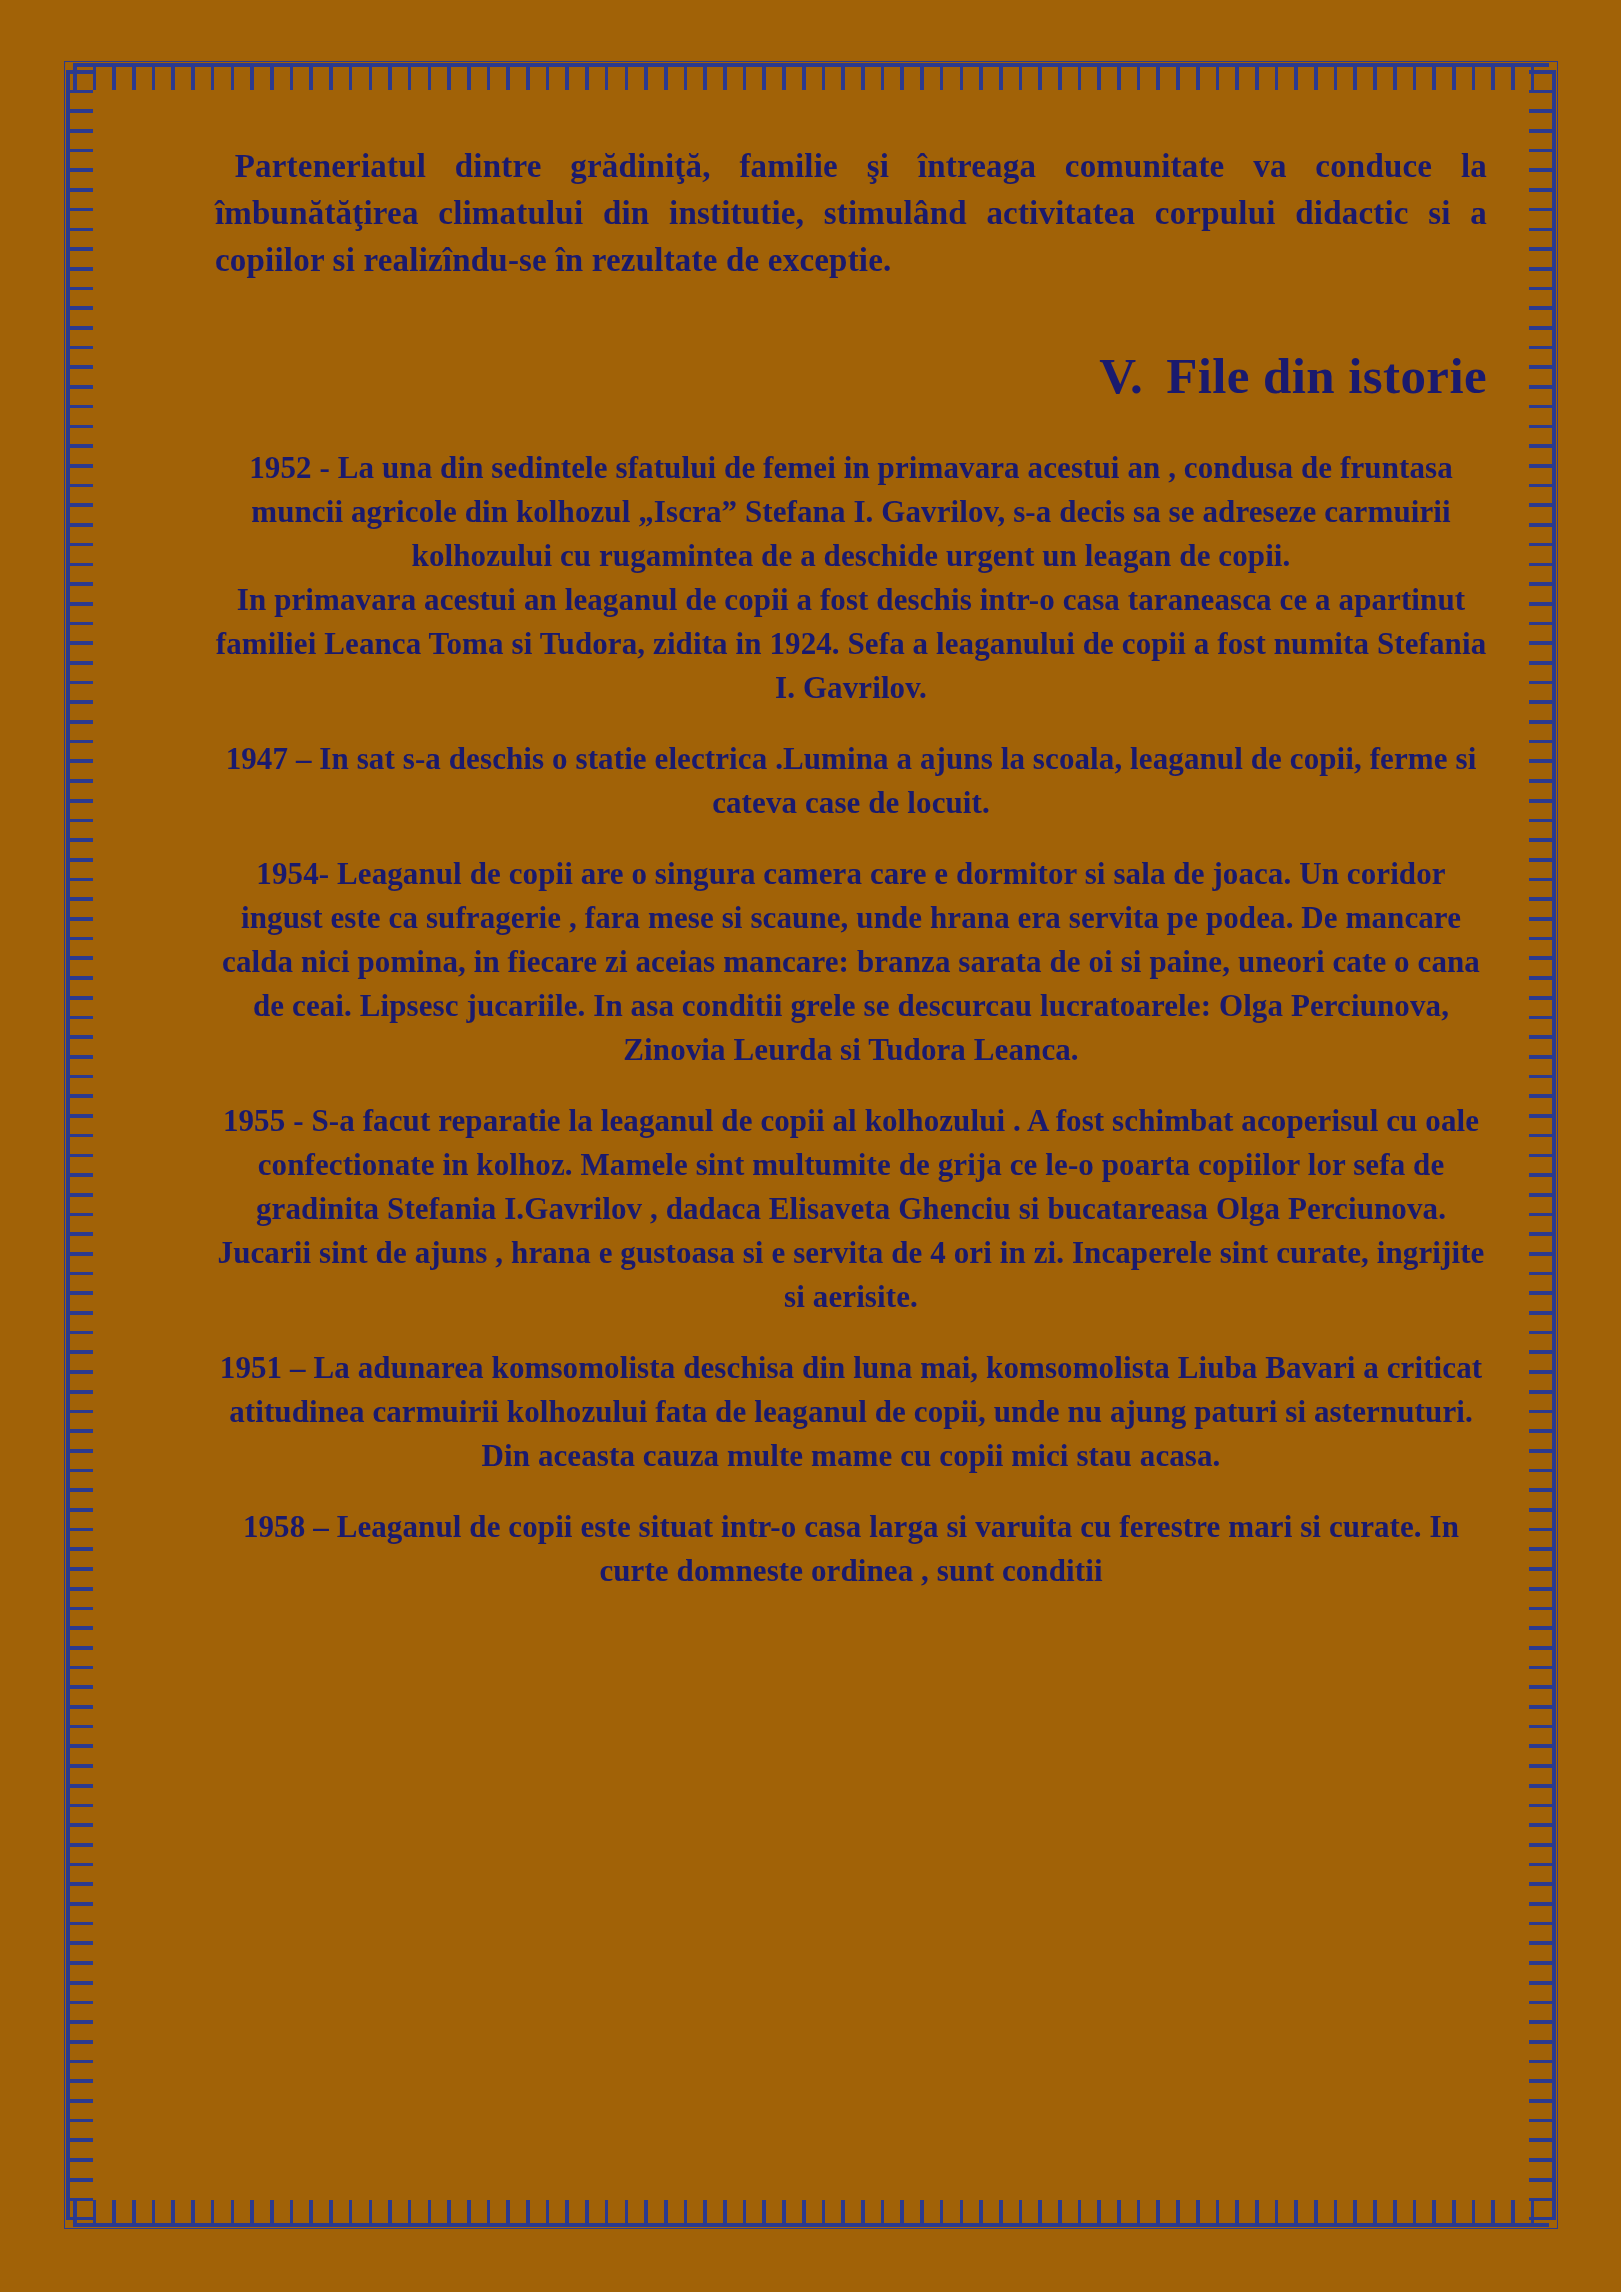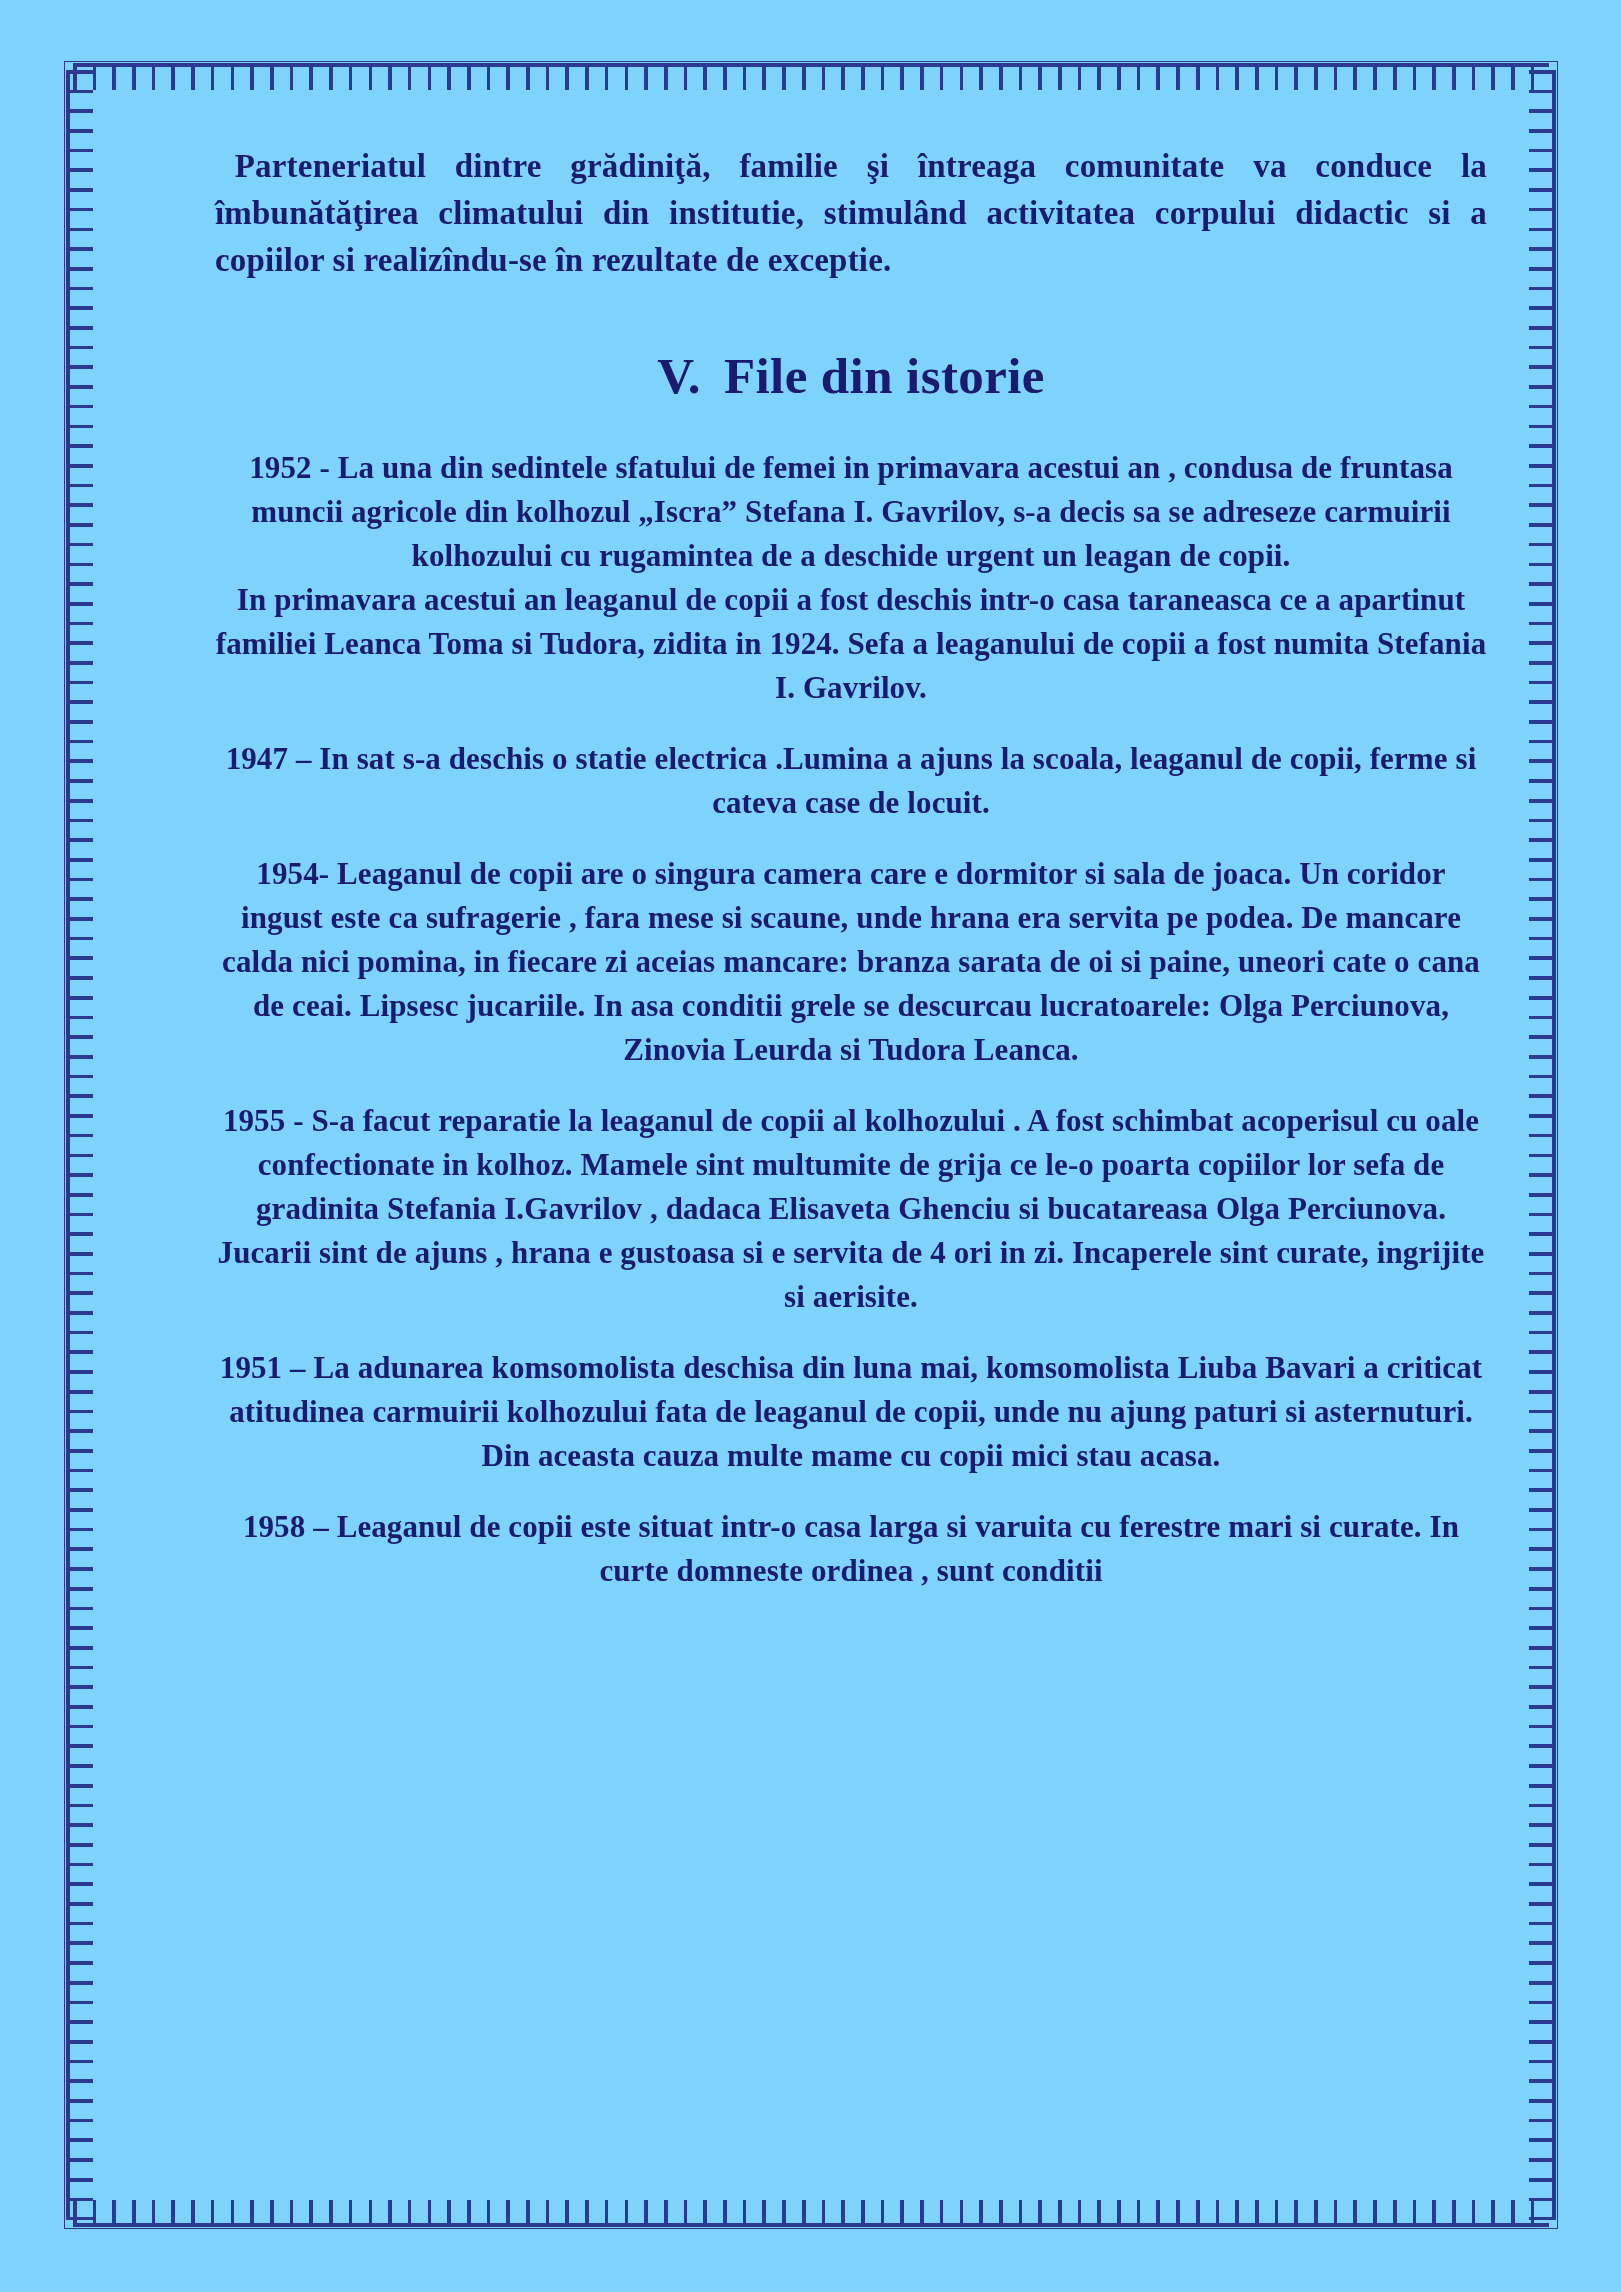--- a/index.html
+++ b/index.html
@@ -12,21 +12,21 @@
     height: 2293px;
     font-family: "Liberation Serif", serif;
     color: #1a1a6e;
   }
 
   .page {
     position: relative;
     width: 1622px;
     height: 2293px;
     box-sizing: border-box;
-    background: #7dd3fc;
+    background: #a16207;
   }
 
   
   .border-frame {
     position: absolute;
     left: 64px;
     top: 61px;
     right: 64px;
     bottom: 64px;
     border: 1.8px solid #2b3a8f;
@@ -95,21 +95,21 @@
     font-weight: 700;
     text-align: justify;
     text-indent: 19.7px;
     margin: 0 0 63px 0;
     letter-spacing: 0.2px;
   }
 
   .section-title {
     font-size: 51px;
     font-weight: 700;
-    text-align: center;
+    text-align: right;
     margin: 52px 0 41px 0;
     letter-spacing: 0.4px;
   }
   .section-title .numeral {
     margin-right: 23px;
   }
 
   .entry {
     font-size: 31px;
     line-height: 1.42;

